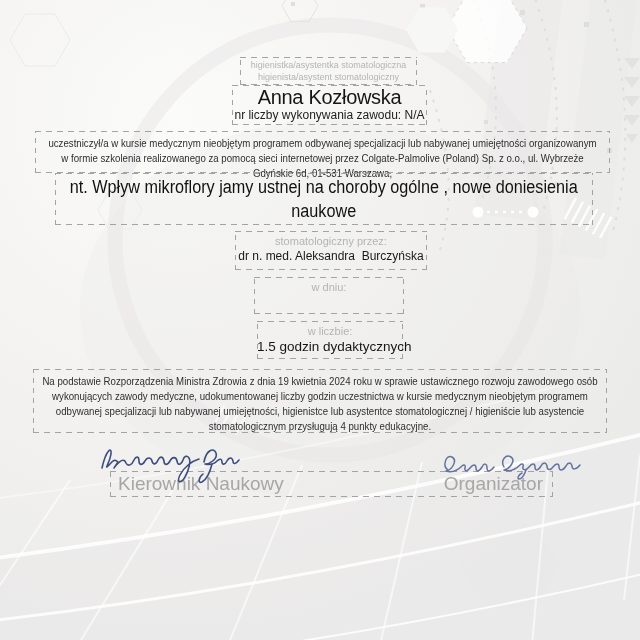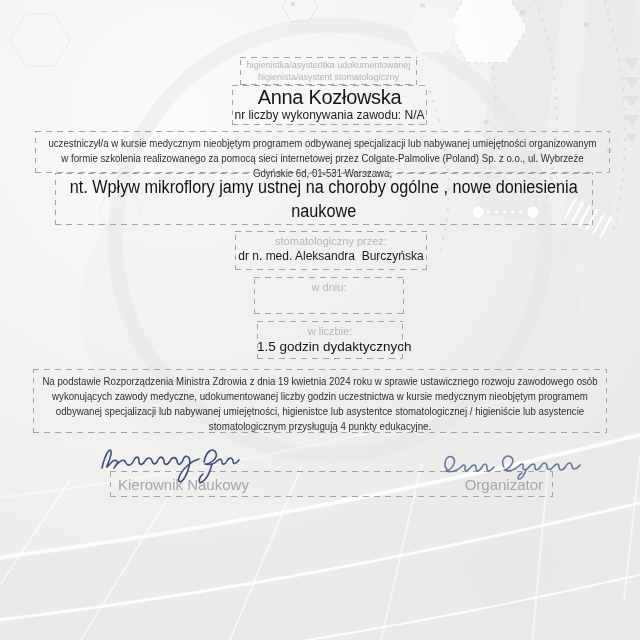--- a/index.html
+++ b/index.html
@@ -37,21 +37,21 @@
   .box-course{left:55px;top:173px;width:538px;height:52px;padding-top:2px;}
   .course{font-size:18px;line-height:24px;color:#121212;}
   .box-lect{left:235px;top:231px;width:192px;height:39px;padding-top:3px;}
   .glabel{font-size:11px;line-height:14px;color:#b4b4b4;white-space:nowrap;}
   .lect{font-size:12px;line-height:16px;color:#1a1a1a;white-space:pre;}
   .box-date{left:254px;top:277px;width:150px;height:37px;padding-top:3px;}
   .bval{font-size:13.5px;line-height:17px;color:#161616;white-space:nowrap;}
   .box-hours{left:257px;top:321px;width:146px;height:38px;padding-top:3px;}
   .box-legal{left:33px;top:369px;width:574px;height:64px;padding:5px 8px;}
   .box-roles{left:110px;top:471px;width:443px;height:26px;display:flex;align-items:center;justify-content:space-between;padding:0 10px 0 8px;}
-  .role{font-size:15px;color:#a6a6a6;white-space:nowrap;}
+  .role{font-size:19px;color:#a6a6a6;white-space:nowrap;}
   .sig{position:absolute;z-index:3;}
   .sig-left{left:96px;top:438px;}
   .sig-right{left:438px;top:446px;}
 </style>
 </head>
 <body>
 
 <div class="page">
 
   <svg class="bg" width="640" height="640" viewBox="0 0 640 640" aria-hidden="true">
@@ -143,21 +143,21 @@
         <line x1="380" y1="645" x2="422" y2="462"></line>
         <line x1="532" y1="645" x2="548" y2="468"></line>
         <line x1="624" y1="600" x2="640" y2="455"></line>
         <line x1="-10" y1="600" x2="70" y2="480"></line>
       </g>
     </g>
   </svg>
 
 
   <div class="box box-prof">
-    <div class="prof-line">higienistka/asystentka udokumentowanej</div>
+    <div class="prof-line">higienistka/asystentka stomatologiczna</div>
     <div class="prof-line">higienista/asystent stomatologiczny</div>
   </div>
 
   <div class="box box-name">
     <div class="pname">Anna Kozłowska</div>
     <div class="plicense">nr liczby wykonywania zawodu: N/A</div>
   </div>
 
   <div class="box box-part">
     <div class="smalltext sq92">uczestniczył/a w kursie medycznym nieobjętym programem odbywanej specjalizacji lub nabywanej umiejętności organizowanym w formie szkolenia realizowanego za pomocą sieci internetowej przez Colgate-Palmolive (Poland) Sp. z o.o., ul. Wybrzeże Gdyńskie 6d, 01-531 Warszawa,</div>

